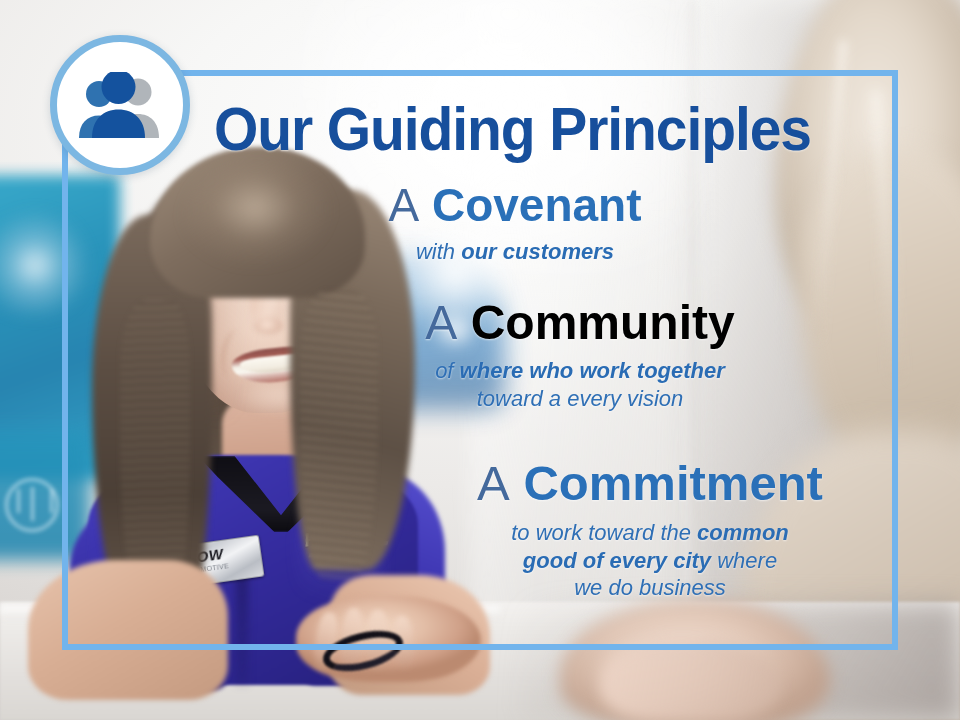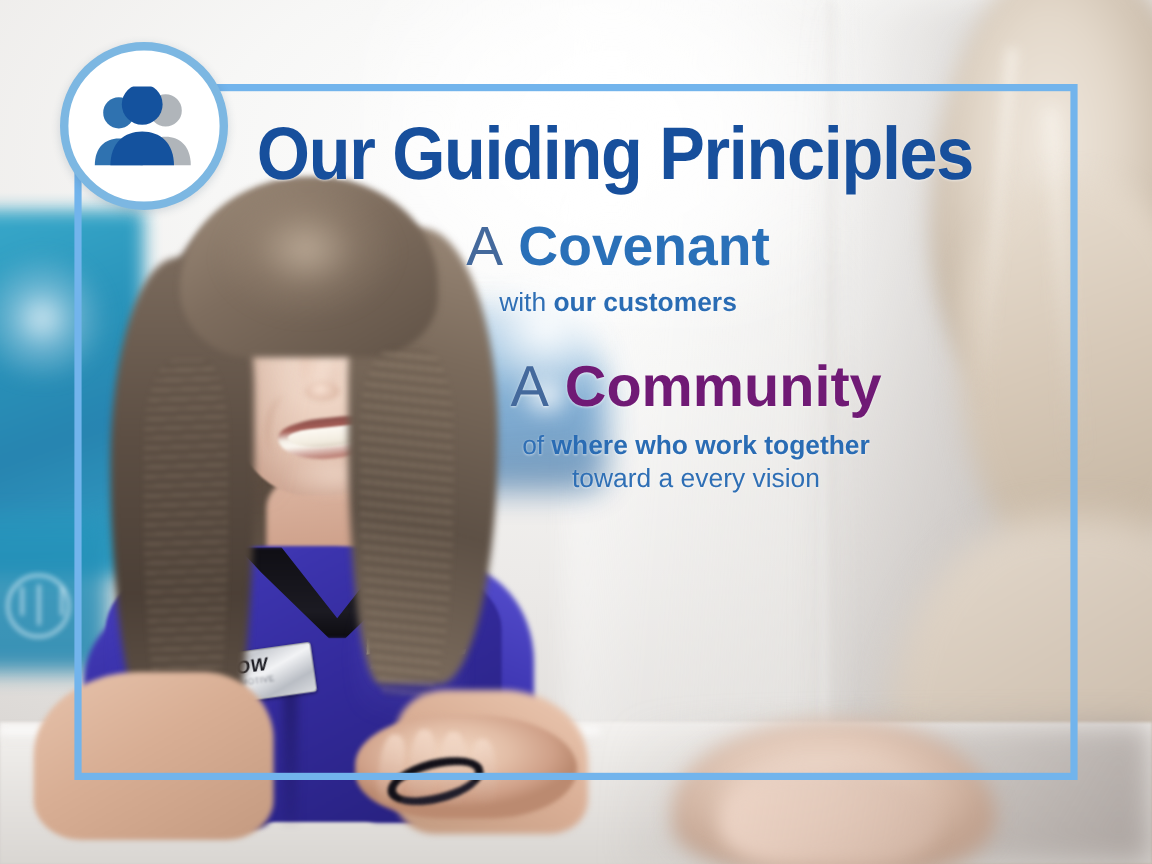--- a/index.html
+++ b/index.html
@@ -441,20 +441,21 @@
     text-shadow:0 1px 2px rgba(255,255,255,.6);
     text-align:center;
   }
   .headline .art{font-weight:300;color:#44699c;}
   .headline .word{font-weight:700;color:#2a70b8;}
   .sub{
     font-family:"Liberation Sans","DejaVu Sans",sans-serif;
     color:#2f6fb5;
     line-height:1.26;
     text-shadow:0 1px 2px rgba(255,255,255,.6);
+    font-style:italic;
   }
   .sub b{font-weight:700;color:#2a6cb4;}
   .sub span{font-weight:400;}
 
   
   #blk1{left:340px;top:182px;width:350px;}
   #blk1 .headline{font-size:46px;}
   #blk1 .sub{font-size:22px;margin-top:8px;}
 
   
@@ -583,27 +584,44 @@
       <div class="sub" style="color: rgb(47, 111, 181);">
         <div>
           <span>with </span><b>our customers</b>
         </div>
       </div>
     </div>
 
     <div class="block" id="blk2">
       <div class="headline">
         <span class="art" style="color: rgb(68, 105, 156);">A</span>
-        <span class="word" style="color: #701a75;">Community</span>
+        <span class="word" style="color: #000000;">Community</span>
       </div>
       <div class="sub" style="color: rgb(47, 111, 181);">
         <div>
           <span>of </span><b>where who work together</b>
         </div>
         <div>
           <span>toward a every vision</span>
         </div>
       </div>
     </div>
 
+    <div class="block" id="blk3">
+      <div class="headline">
+        <span class="art" style="color: rgb(68, 105, 156);">A</span>
+        <span class="word" style="color: rgb(42, 112, 184);">Commitment</span>
+      </div>
+      <div class="sub" style="color: rgb(47, 111, 181);">
+        <div>
+          <span>to work toward the </span><b>common</b>
+        </div>
+        <div>
+          <b>good of every city</b><span> where</span>
+        </div>
+        <div>
+          <span>we do business</span>
+        </div>
+      </div>
+    </div>
 
   </div>
 </div>
 
 </body></html>

